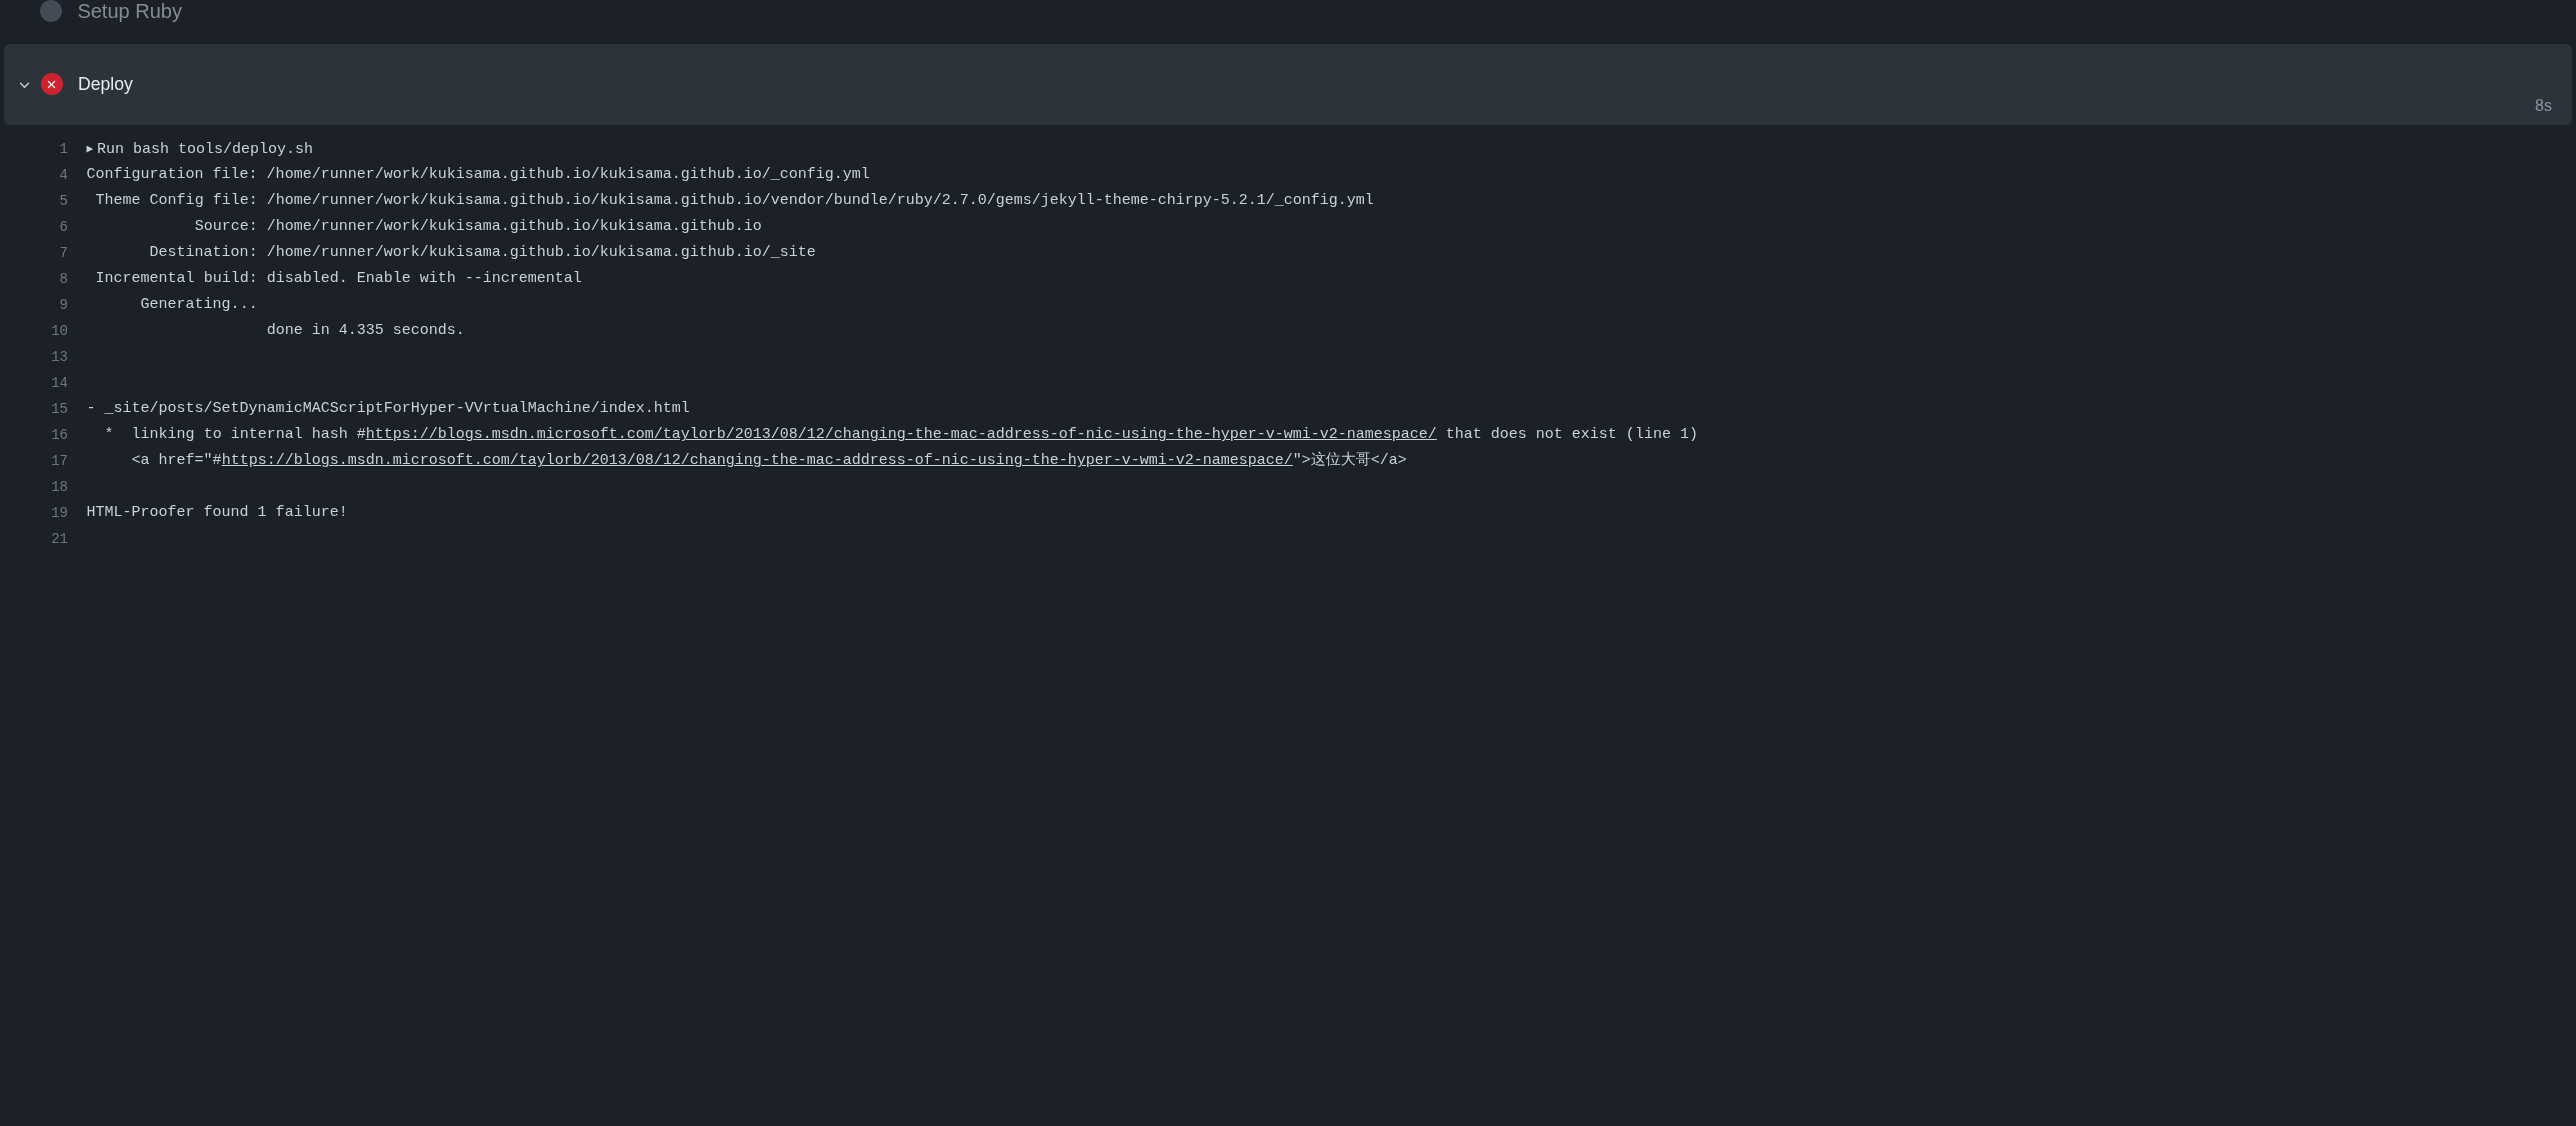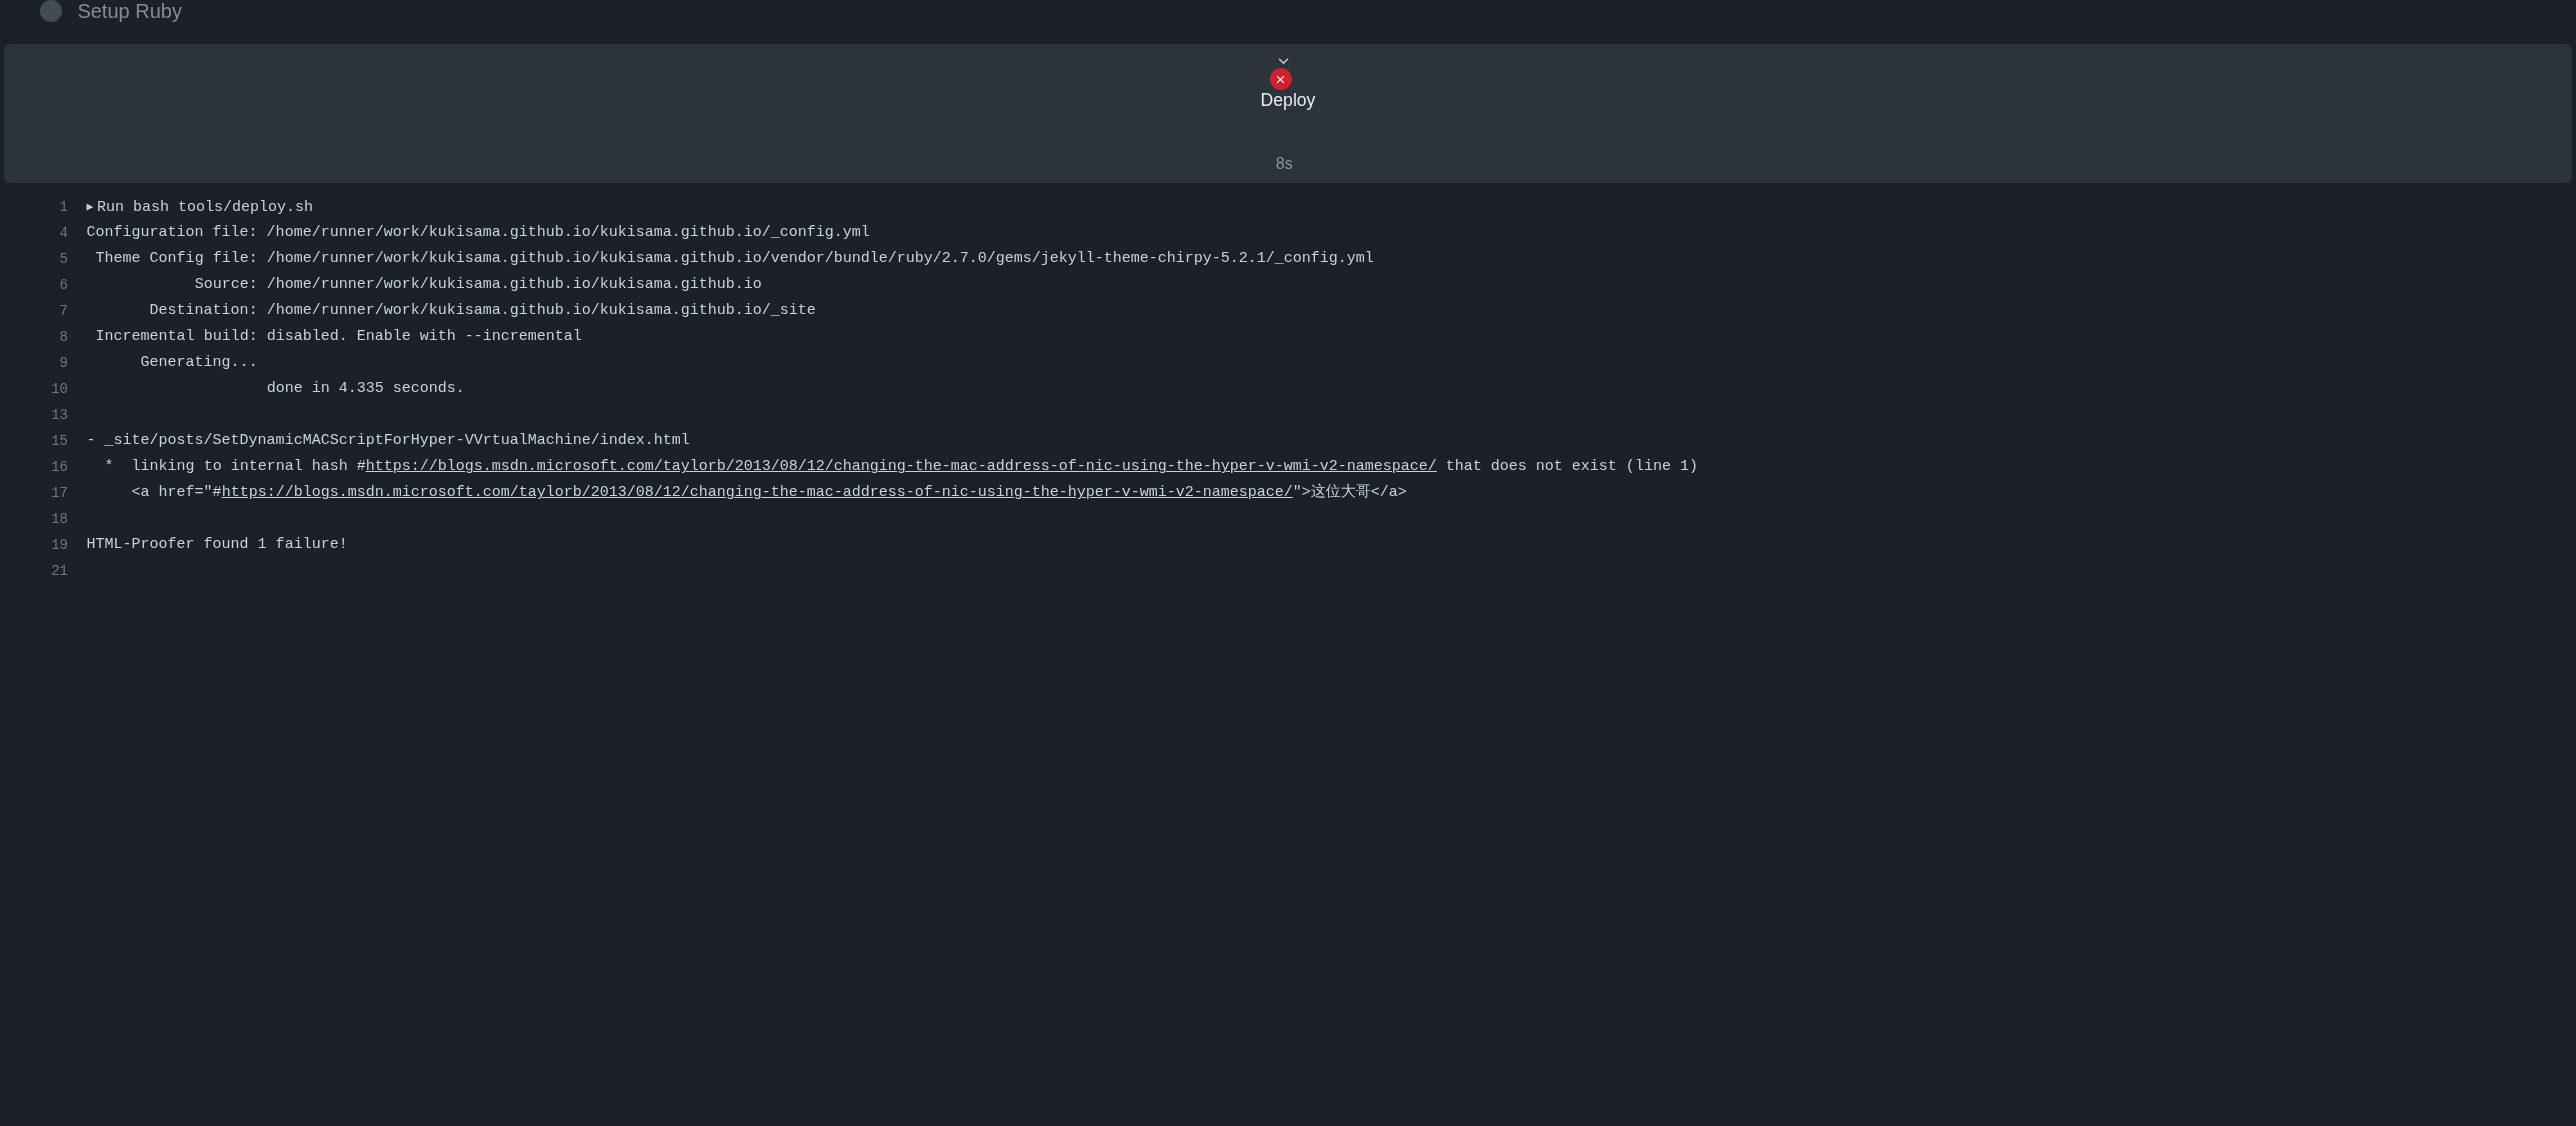--- a/index.html
+++ b/index.html
@@ -33,21 +33,20 @@
   }
   .step-header {
     background: #2d333b;
     display: flex;
     align-items: center;
     padding: 9.3px 13px;
     margin-top: 22px;
     border-radius: 5.6px;
     margin-left: 3.7px;
     margin-right: 3.7px;
-    flex-direction: column;
   }
   .chevron-down {
     width: 15px;
     height: 15px;
     display: flex;
     align-items: center;
     justify-content: center;
     margin-right: 9.3px;
     color: #c9d1d9;
   }
@@ -166,20 +165,24 @@
     </div>
   <div class="log-line">
       <span class="ln">10</span>
       <span class="content">                    done in 4.335 seconds.</span>
     </div>
   <div class="log-line">
       <span class="ln">13</span>
       <span class="content"></span>
     </div>
   <div class="log-line">
+      <span class="ln">14</span>
+      <span class="content"></span>
+    </div>
+  <div class="log-line">
       <span class="ln">15</span>
       <span class="content">- _site/posts/SetDynamicMACScriptForHyper-VVrtualMachine/index.html</span>
     </div>
   <div class="log-line">
     <span class="ln">16</span>
     <span class="content"><span>  *  linking to internal hash #</span><a class="underline">https://blogs.msdn.microsoft.com/taylorb/2013/08/12/changing-the-mac-address-of-nic-using-the-hyper-v-wmi-v2-namespace/</a><span> that does not exist (line 1)</span></span>
   </div>
   <div class="log-line">
     <span class="ln">17</span>
     <span class="content"><span>     &lt;a href="#</span><a class="underline">https://blogs.msdn.microsoft.com/taylorb/2013/08/12/changing-the-mac-address-of-nic-using-the-hyper-v-wmi-v2-namespace/</a><span>"&gt;这位大哥&lt;/a&gt;</span></span>

